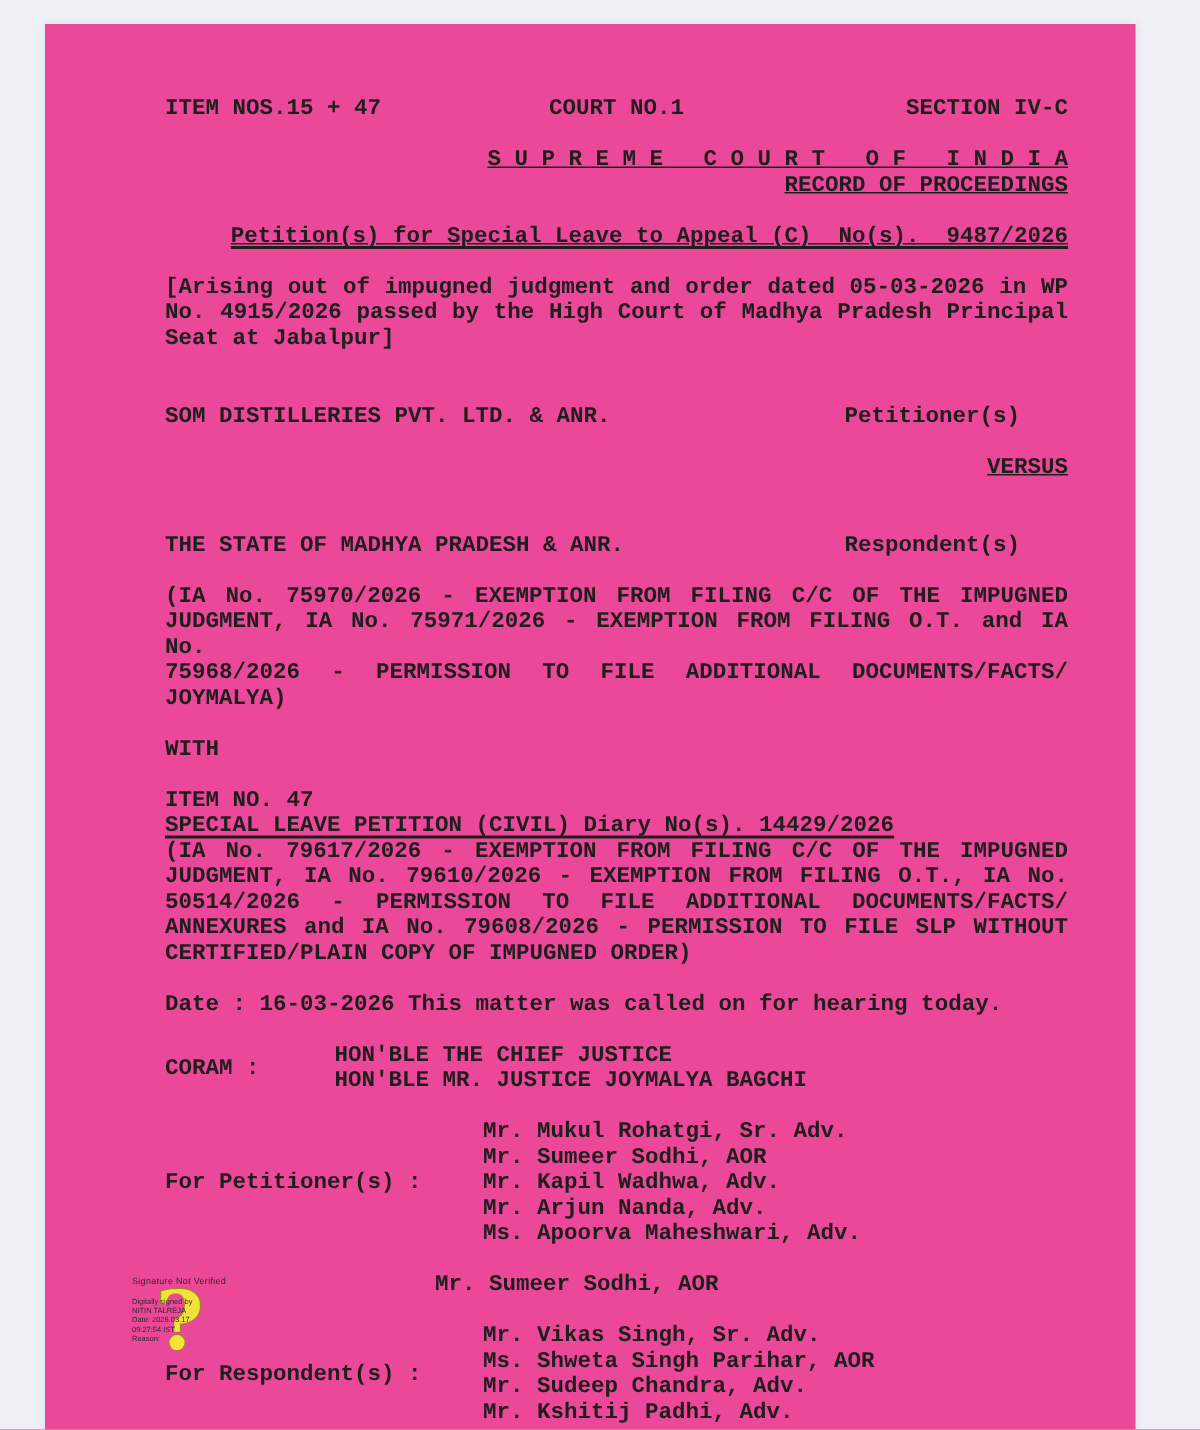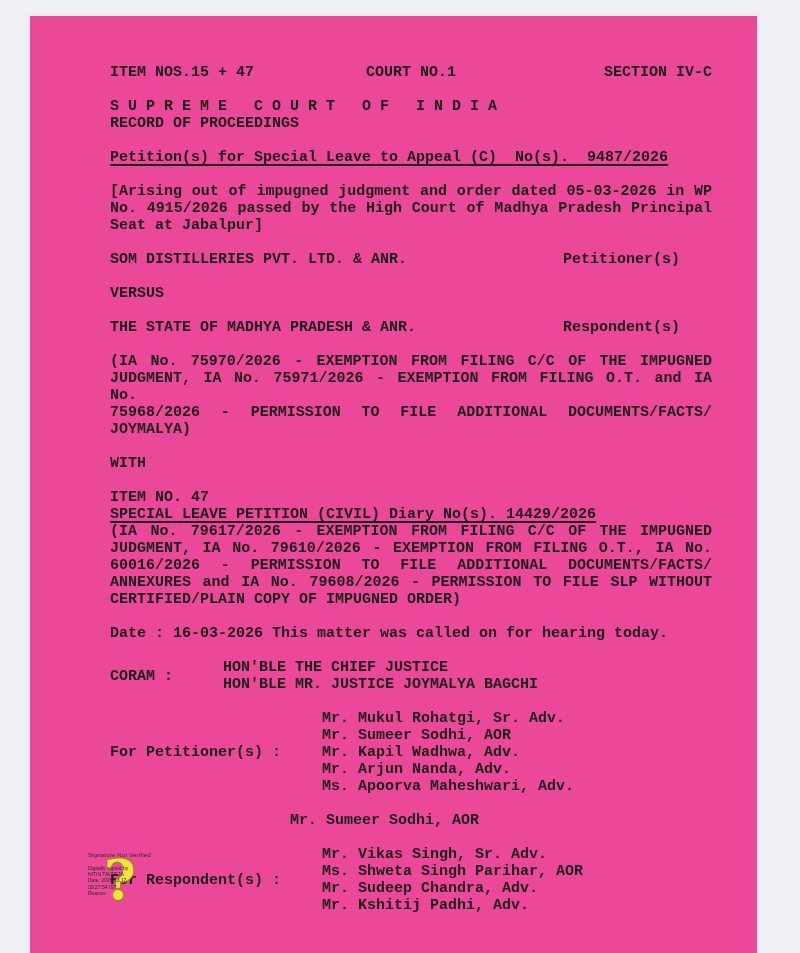--- a/index.html
+++ b/index.html
@@ -20,30 +20,30 @@
     box-shadow: 0 0 5px rgba(60,70,110,0.10);
   }
   .doc {
     position: absolute;
     left: 80px; top: 48px;
     width: 602px;
     font-size: 15px;
     line-height: 17px;
   }
   .line { white-space: pre; }
-  .center { text-align: left; }
+  .center { text-align: right; text-decoration: underline; }
   .just { text-align: justify; text-align-last: justify; white-space: normal; }
   .u { text-decoration: underline; text-decoration-thickness: 1.5px; text-underline-offset: 3px; margin-top: 24px; }
   .gap { height: 17px; }
   .hdr { display: flex; }
   .hdr > span { white-space: pre; flex: 1; }
   .hdr > .c { text-align: center; }
   .hdr > .r { text-align: right; }
   .row-between { display: flex; justify-content: space-between; }
-  .row-between > span { white-space: pre; }
+  .row-between > span { white-space: pre; margin-top: 18px; }
   .right-inset { margin-right: 32px; }
   .labeled-row { display: flex; align-items: center; }
   .coram-label { width: 81px; flex: none; white-space: pre; }
   .app-label { width: 180px; flex: none; white-space: pre; }
   .name-col .line { white-space: pre; margin-left: 32px; }
   .indent-names { margin-left: 180px; }
   
   .stamp {
     position: absolute;
     left: 88px; top: 852px;
@@ -122,21 +122,21 @@
     <div class="gap"></div>
 
     <div class="line">WITH</div>
 
     <div class="gap"></div>
 
     <div class="line">ITEM NO. 47</div>
     <div class="line"><span class="u">SPECIAL LEAVE PETITION (CIVIL) Diary No(s). 14429/2026</span></div>
     <div class="line just">(IA No. 79617/2026 - EXEMPTION FROM FILING C/C OF THE IMPUGNED</div>
     <div class="line just">JUDGMENT, IA No. 79610/2026 - EXEMPTION FROM FILING O.T., IA No.</div>
-    <div class="line just">60016/2026 - PERMISSION TO FILE ADDITIONAL DOCUMENTS/FACTS/</div>
+    <div class="line just">50514/2026 - PERMISSION TO FILE ADDITIONAL DOCUMENTS/FACTS/</div>
     <div class="line just">ANNEXURES and IA No. 79608/2026 - PERMISSION TO FILE SLP WITHOUT</div>
     <div class="line">CERTIFIED/PLAIN COPY OF IMPUGNED ORDER)</div>
 
     <div class="gap"></div>
 
     <div class="line">Date : 16-03-2026 This matter was called on for hearing today.</div>
 
     <div class="gap"></div>
 
     <div class="labeled-row">

